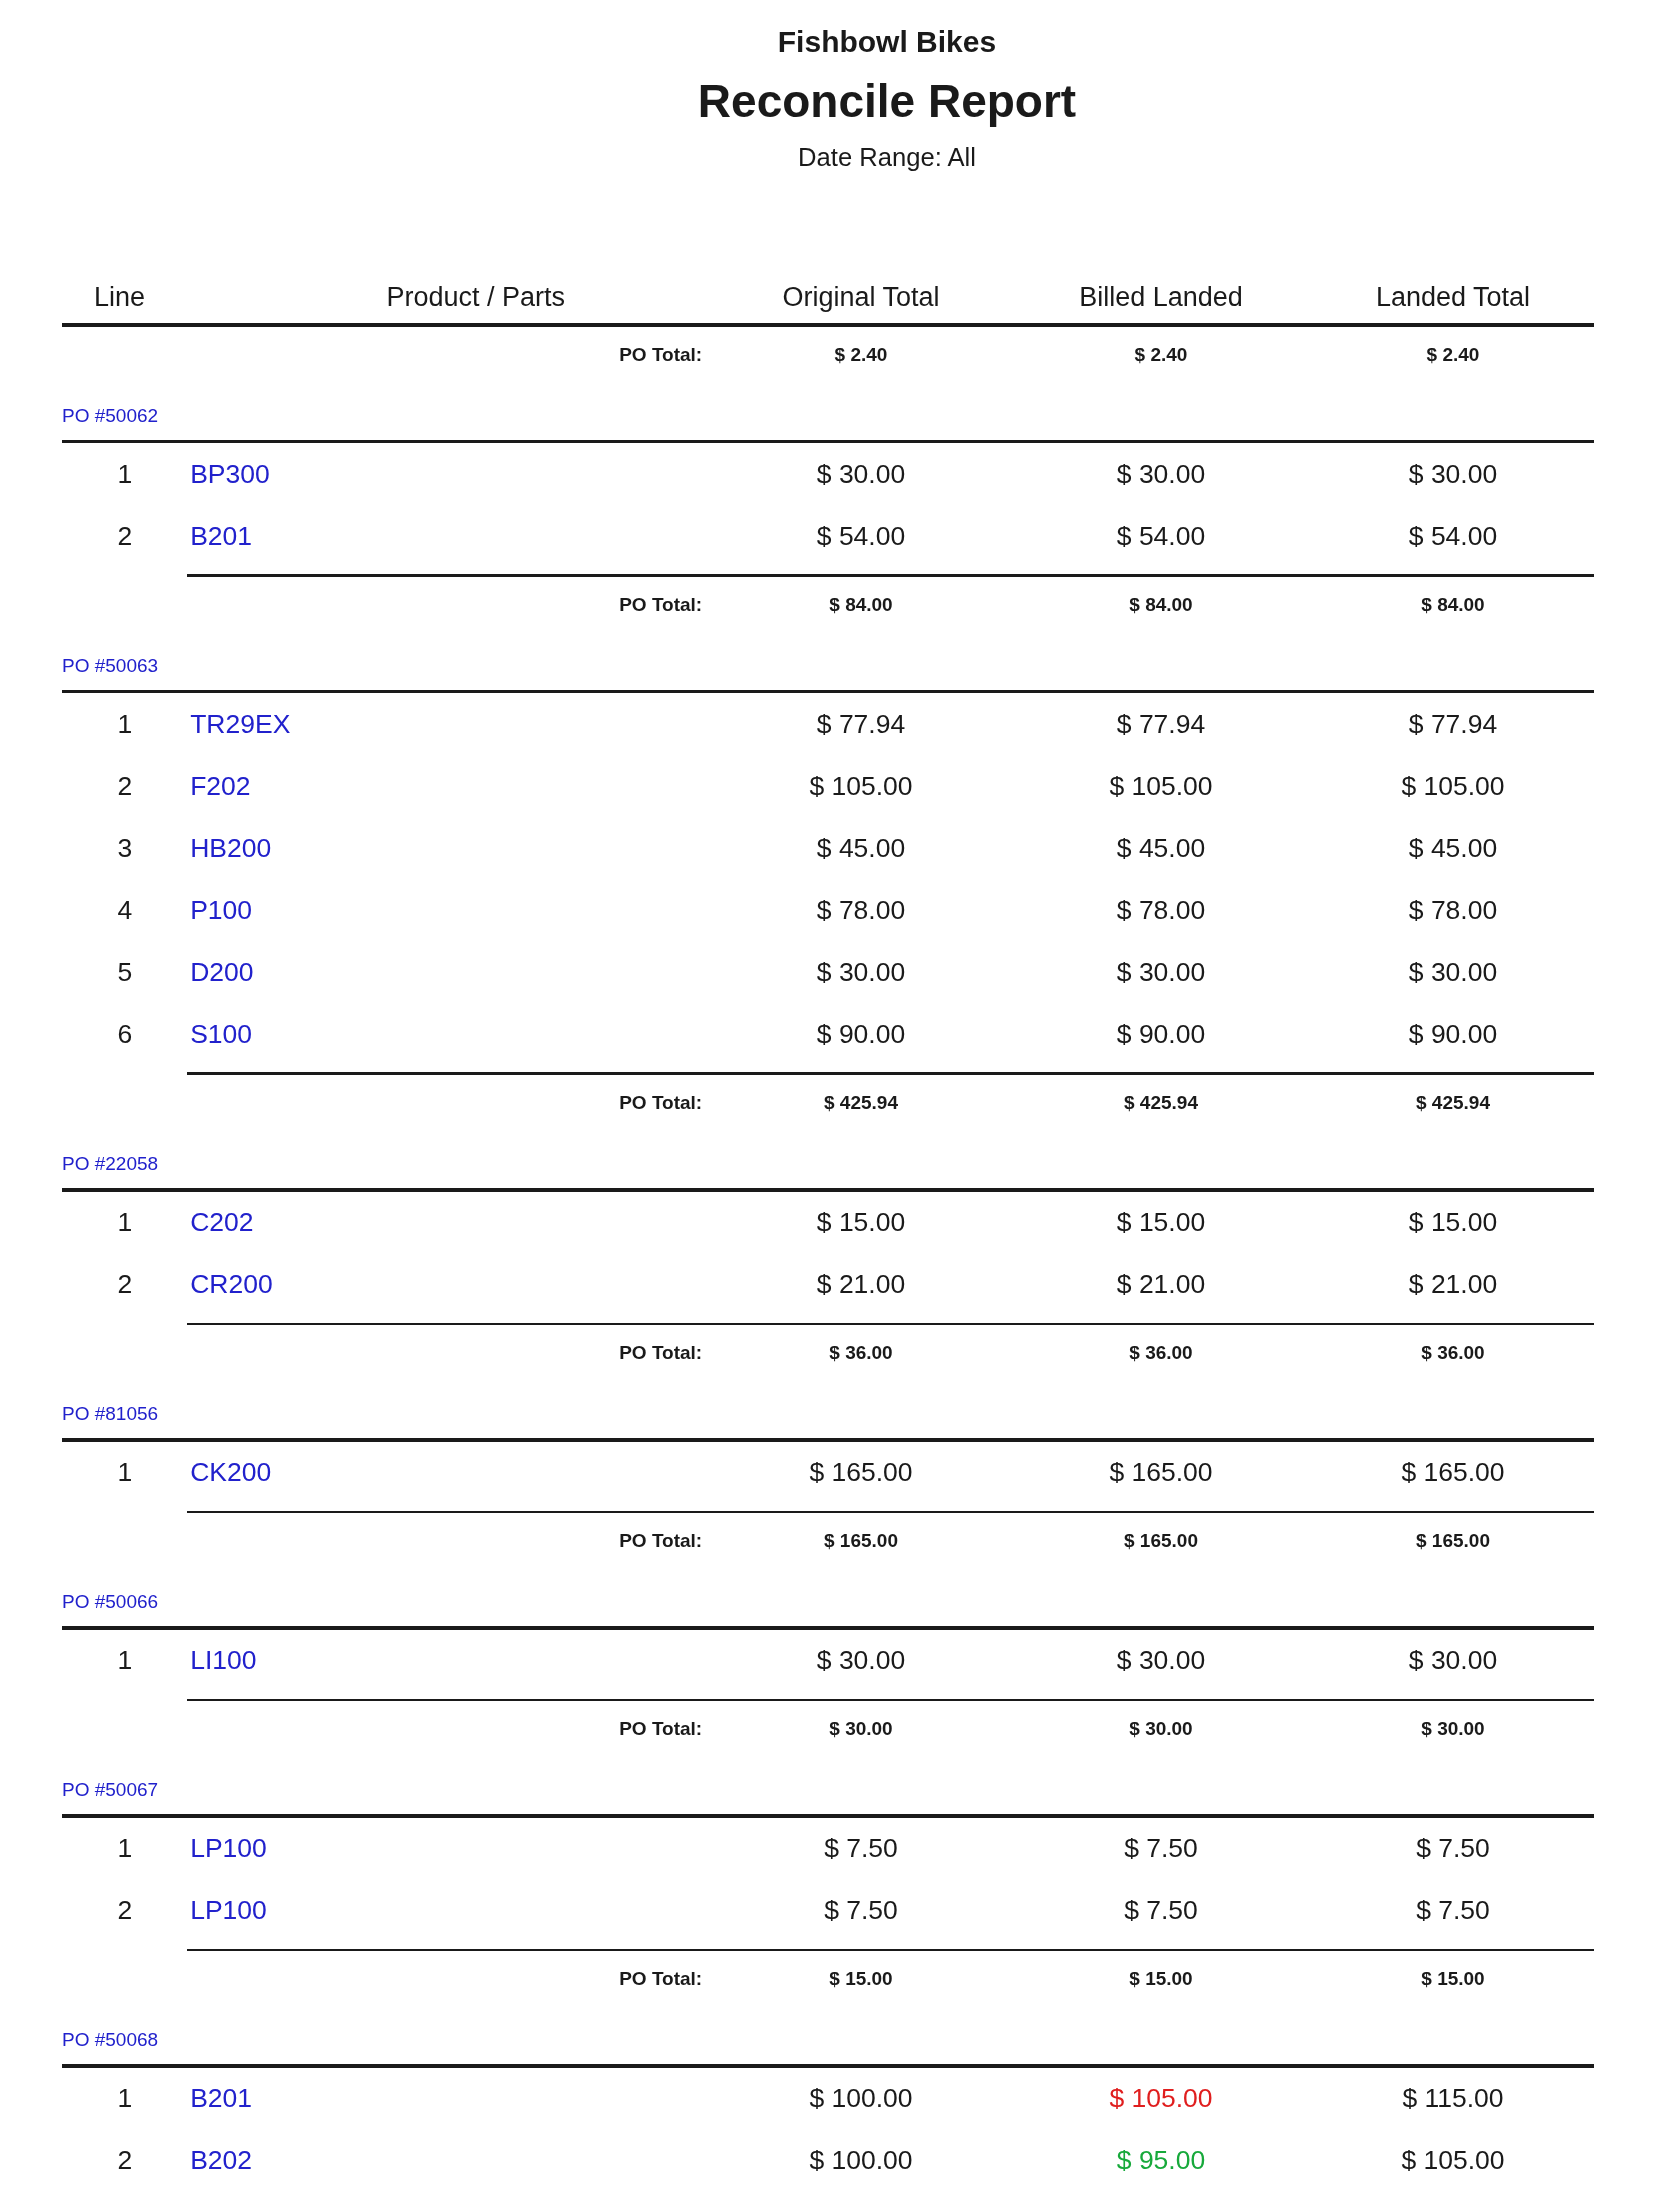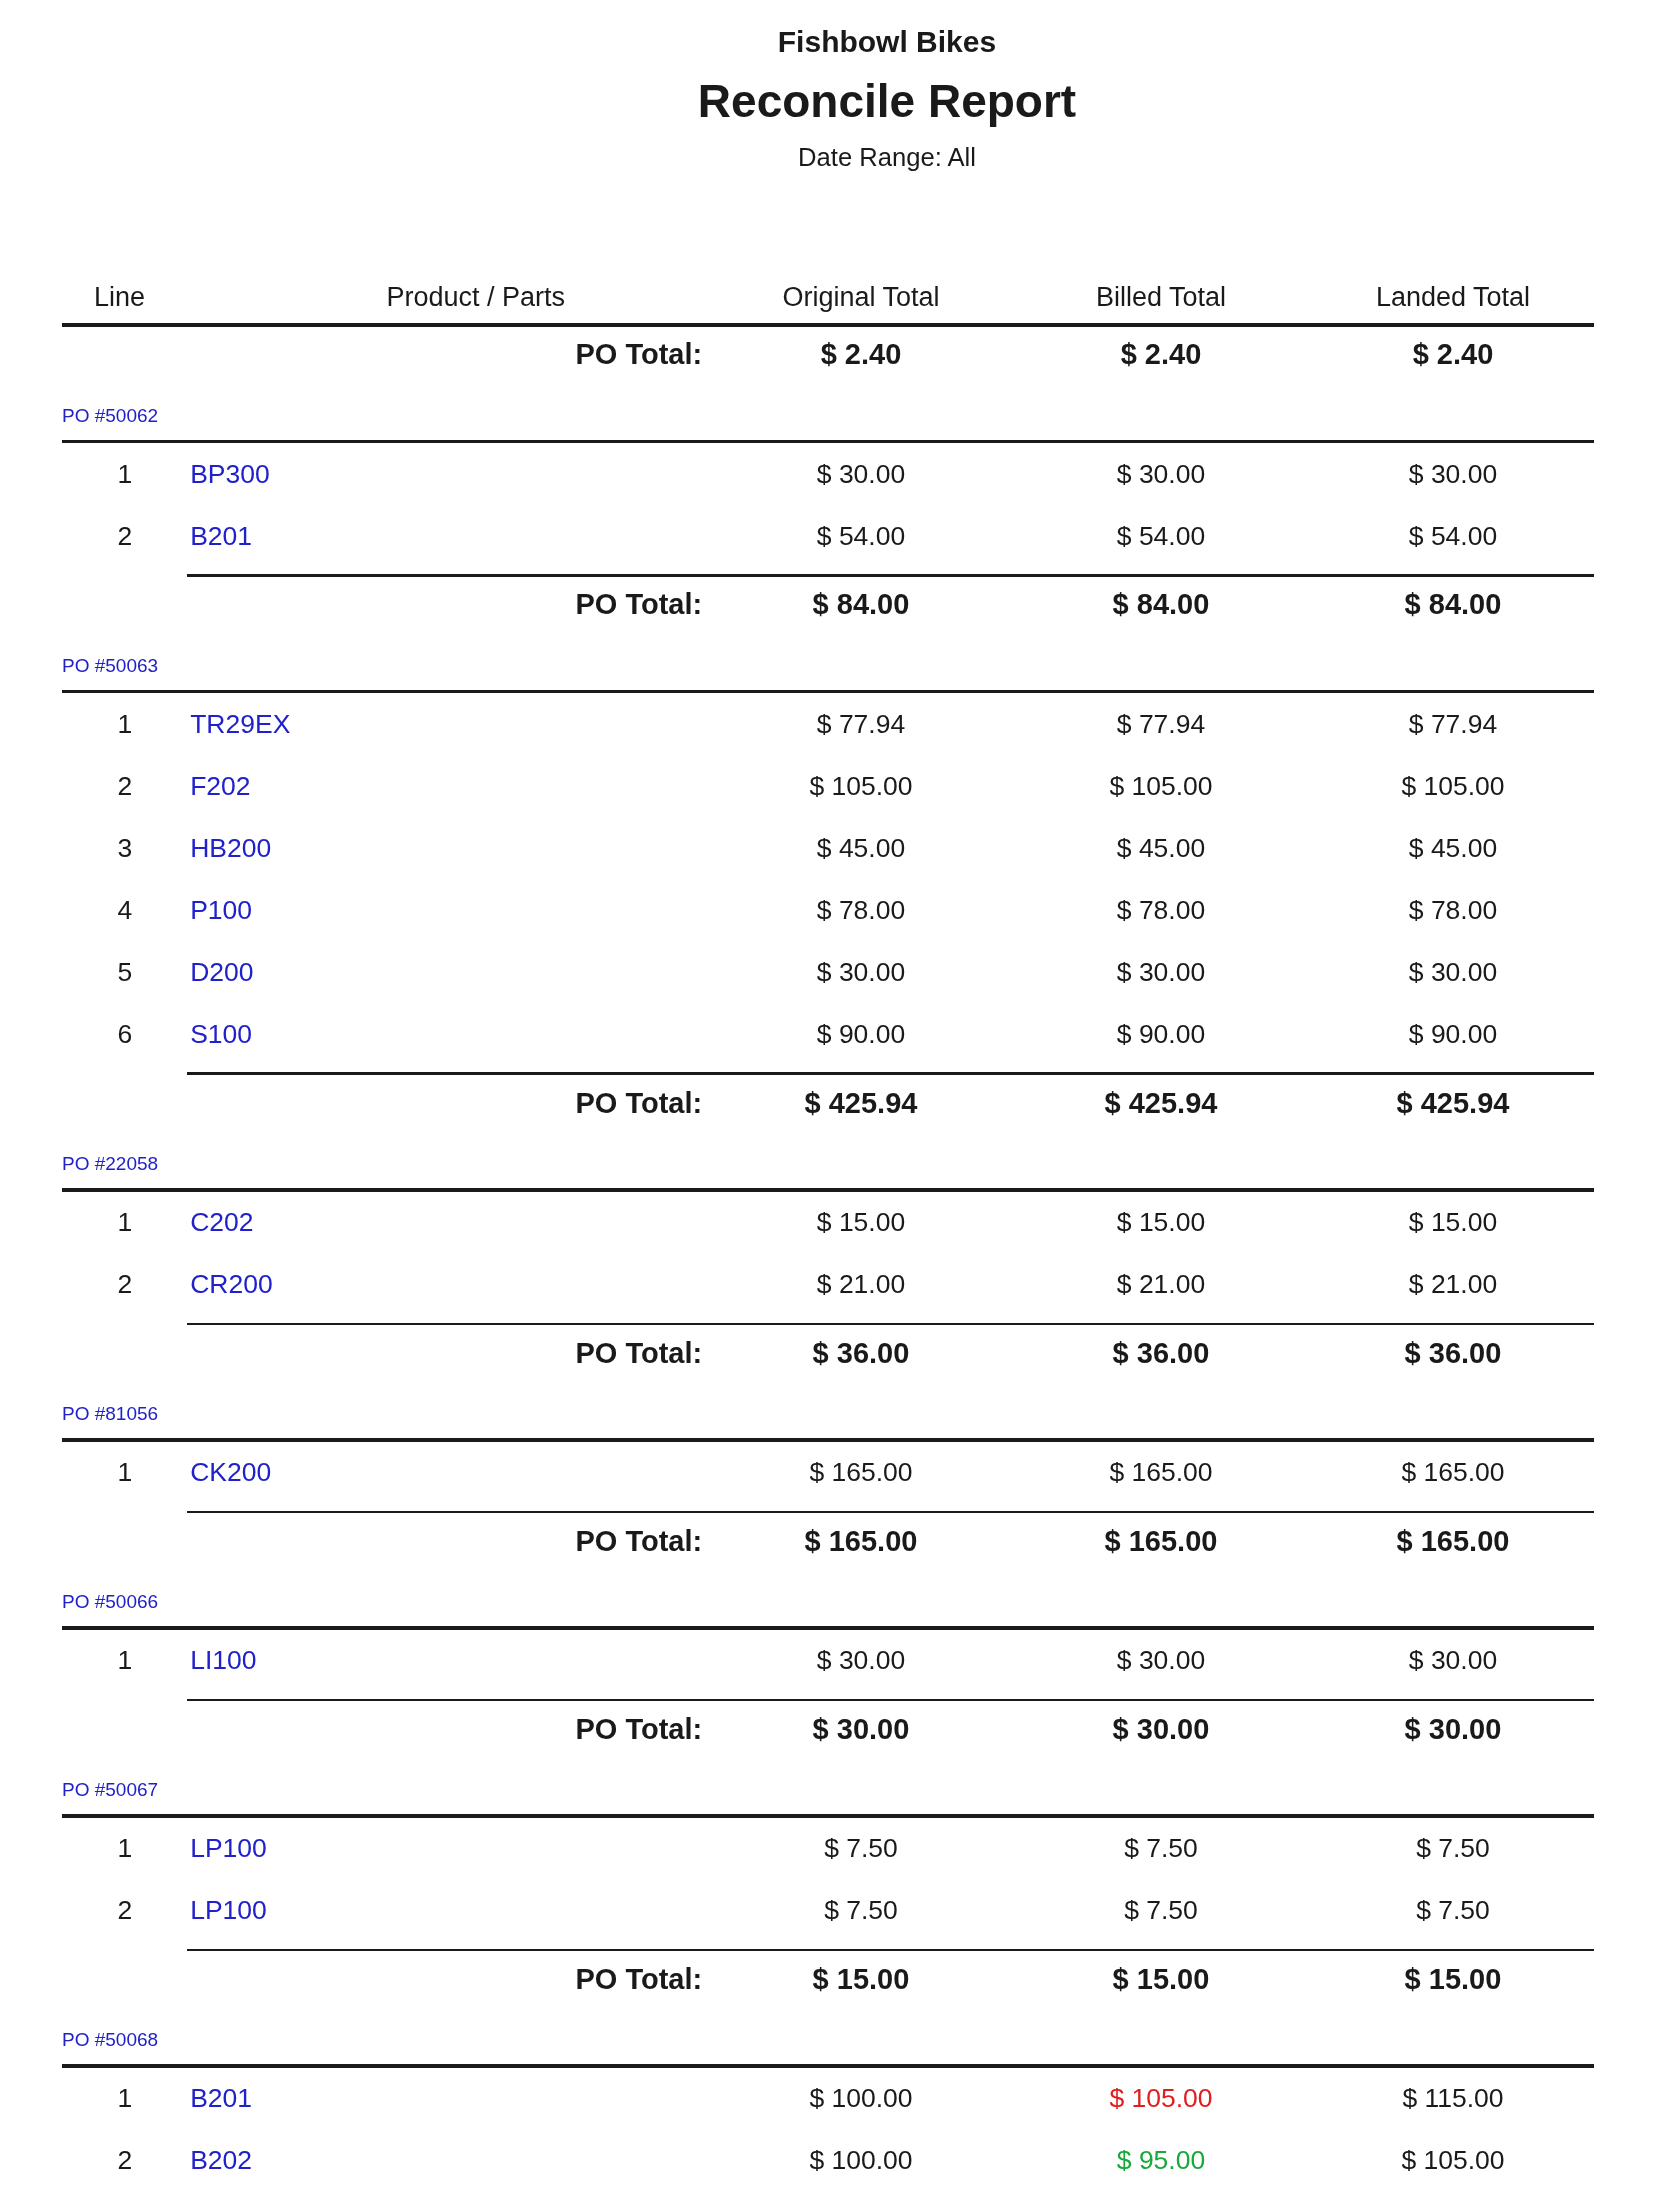--- a/index.html
+++ b/index.html
@@ -47,21 +47,21 @@
     box-sizing: border-box;
   }
   .po-link {
     color: var(--link-blue, #2121cc);
     font-size: 19px;
     text-decoration: none;
     cursor: pointer;
   }
 
   .item-row  { height: 62px; font-size: 26.5px; }
-  .total-row { height: 56px; font-size: 29px; font-weight: 700; }
+  .total-row { height: 56px; font-size: 19px; font-weight: 700; }
 
   .cell-line    { text-align: center; padding-left: 10.6px; }
   .cell-product { padding-left: 13.2px; }
   .product-link { color: var(--link-blue, #2121cc); text-decoration: none; cursor: pointer; }
   .cell-label   { text-align: right; padding-right: 8.8px; font-weight: 700; white-space: nowrap; }
   .cell-money   { text-align: center; white-space: nowrap; }
   .money-red    { color: var(--over-red, #e01e1e); }
   .money-green  { color: var(--under-green, #17a93b); }
 
   .col-head-line    { text-align: center; }
@@ -78,21 +78,21 @@
     <div class="report-title">Reconcile Report</div>
     <div class="date-range">Date Range: All</div>
   </div>
 
   <div class="report-table">
     <div class="grid header-row">
       <div class="col-head-line">Line</div>
       <div class="col-head-product">Product / Parts</div>
       <div></div>
       <div class="col-head-money">Original Total</div>
-      <div class="col-head-money">Billed Total</div>
+      <div class="col-head-money">Billed Landed</div>
       <div class="col-head-money">Landed Total</div>
     </div>
     <div class="rule-full"></div>
 
     <div id="sections-container">
   <div>
 
     <div class="grid total-row">
       <div></div>
       <div></div>

